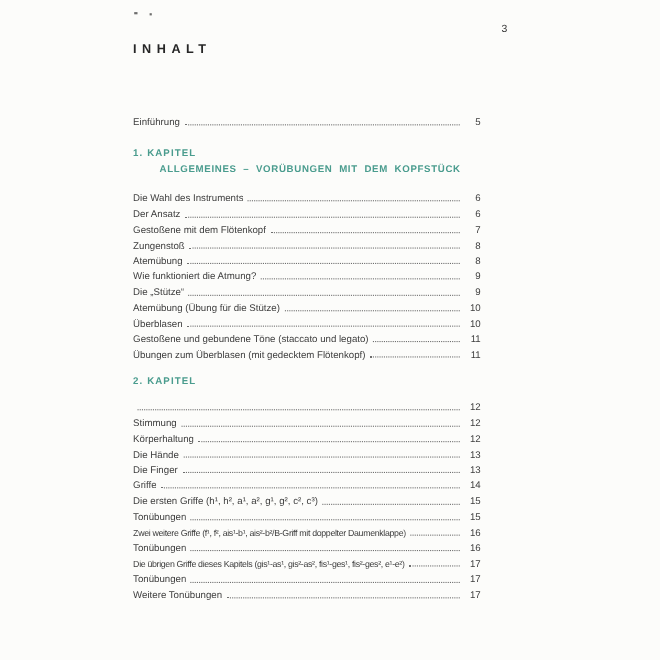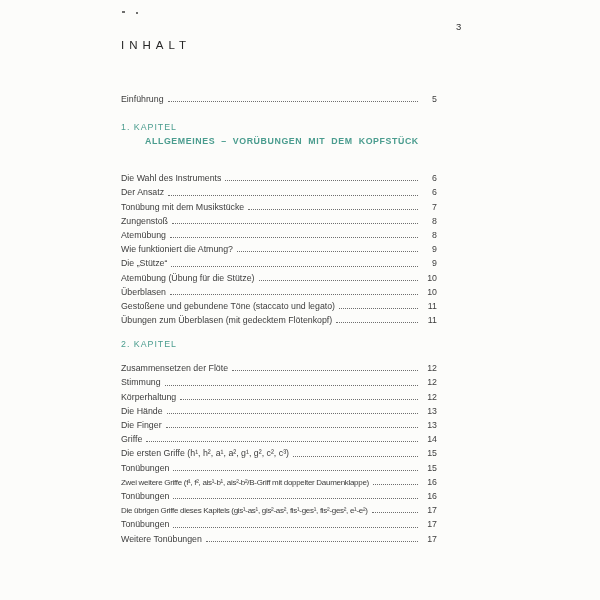--- a/index.html
+++ b/index.html
@@ -12,49 +12,49 @@
   }
   .speck { position:absolute; background:#4a4a4a; opacity:.8; }
   .speck.s1 { left:122px; top:11px; width:3px; height:2px; }
   .speck.s2 { left:136px; top:12px; width:2px; height:2px; }
   .pageno-top {
     position:absolute; top:21px; left:456px;
     font-size:9.5px; color:#333;
   }
   .title {
     position:absolute; top:39px; left:121px;
-    font-size:11.5px; font-weight:normal; letter-spacing:5px;
+    font-size:11.5px; font-weight:bold; letter-spacing:5px;
     color:#262626;
     text-align:right;
   }
-  .toc { position:absolute; left:121px; top:92px; width:316px; }
+  .toc { position:absolute; left:121px; top:104px; width:316px; }
   .row {
     display:flex; align-items:baseline;
     height:14.2px; line-height:14.2px;
     font-size:8.8px; color:#3d3d3d;
   }
   .label { white-space:nowrap; min-width:0; overflow:hidden; flex-shrink:1; }
   .row.long .label { font-size:8px; letter-spacing:-0.3px;text-align:center; }
   .leader {
     flex:1; min-width:8px;
     border-bottom:1px dotted #6e6e6e;
     align-self:flex-end; margin:0 3px 4px 4px;
   }
   .pg { min-width:16px; text-align:right; flex-shrink:0; }
   .heading {
-    color:#4a9c8e; font-size:8.8px; font-weight:normal;
+    color:#4a9c8e; font-size:8.8px; font-weight:bold;
     letter-spacing:1px;
   }
   .subheading {
     color:#4a9c8e; font-size:8.8px; font-weight:bold;
     letter-spacing:0.6px; word-spacing:3px; margin-top:4px;margin-left:24px;
   }
   .subheading:empty { display:none; }
   .section-1 { margin-top:16px; }
-  .section-1 .entries { margin-top:25px; }
+  .section-1 .entries { margin-top:15px; }
   .section-2 { margin-top:12px; }
   .section-2 .entries { margin-top:12px; }
 </style>
 </head>
 <body>
 
 <div class="page">
   <div class="speck s1"></div>
   <div class="speck s2"></div>
 
@@ -78,21 +78,21 @@
             <span class="label">Die Wahl des Instruments</span>
             <span class="leader"></span>
             <span class="pg">6</span>
           </div>
           <div class="row">
             <span class="label">Der Ansatz</span>
             <span class="leader"></span>
             <span class="pg">6</span>
           </div>
           <div class="row">
-            <span class="label">Tonübung mit dem Musikstücke</span>
+            <span class="label">Gestoßene mit dem Flötenkopf</span>
             <span class="leader"></span>
             <span class="pg">7</span>
           </div>
           <div class="row">
             <span class="label">Zungenstoß</span>
             <span class="leader"></span>
             <span class="pg">8</span>
           </div>
           <div class="row">
             <span class="label">Atemübung</span>
@@ -130,21 +130,20 @@
             <span class="pg">11</span>
           </div>
         </div>
     </div>
 
     <div class="section section-2">
       <div class="heading">2. KAPITEL</div>
 
       <div class="entries">
           <div class="row">
-            <span class="label">Zusammensetzen der Flöte</span>
             <span class="leader"></span>
             <span class="pg">12</span>
           </div>
           <div class="row">
             <span class="label">Stimmung</span>
             <span class="leader"></span>
             <span class="pg">12</span>
           </div>
           <div class="row">
             <span class="label">Körperhaltung</span>

